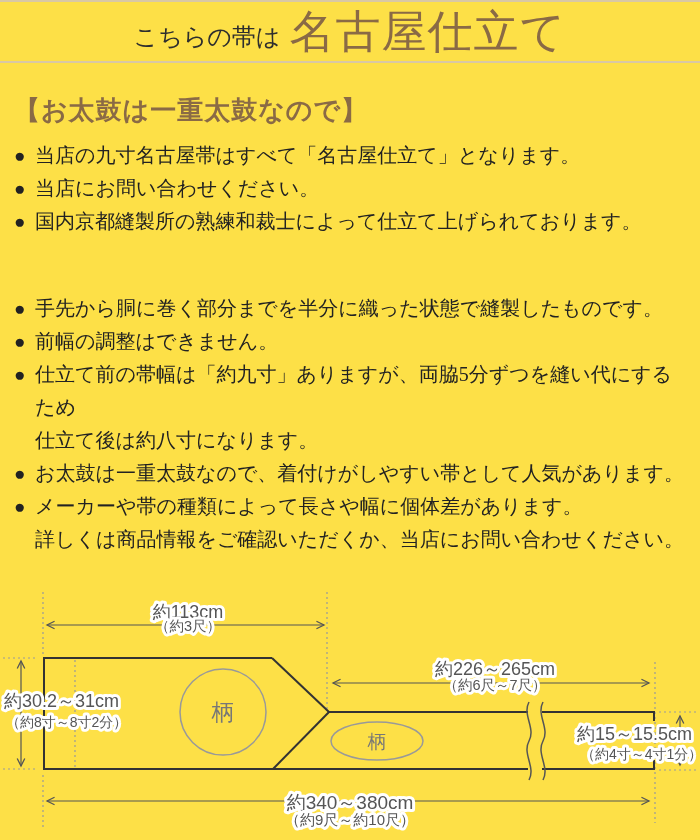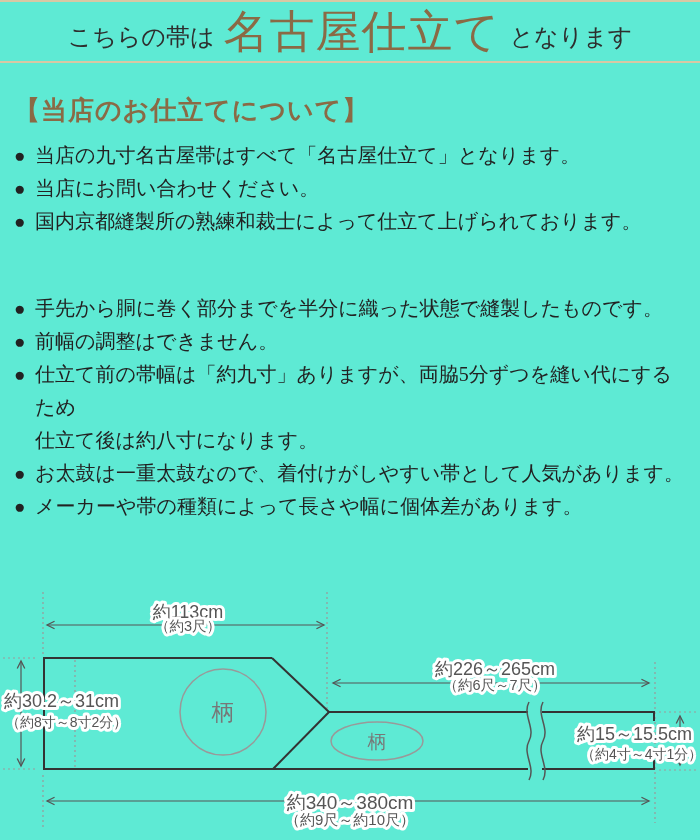--- a/index.html
+++ b/index.html
@@ -1,17 +1,17 @@
 <!DOCTYPE html>
 <html><head>
 <meta charset="utf-8">
 <style>
   html,body{margin:0;padding:0;background:#fff;}
   .page{
-    position:relative;width:700px;height:840px;background:#5eead4;overflow:hidden;
+    position:relative;width:700px;height:840px;background:#fde047;overflow:hidden;
     font-family:"Liberation Serif","DejaVu Serif",serif;color:#262626;
   }
   .rule{position:absolute;left:0;width:700px;height:2px;background:#d9c8a4;}
   .rule.top{top:0;}
   .rule.mid{top:61px;}
   .header{
     position:absolute;top:0;left:0;width:700px;height:60px;
     display:flex;align-items:baseline;justify-content:center;gap:9px;
   }
   .header .h-small{font-size:24px;color:#2e2e2e;padding-bottom:6px;}
@@ -34,29 +34,28 @@
 </head>
 <body>
 
 <div class="page">
 
   <div class="rule top"></div>
 
   <div class="header">
     <span class="h-small">こちらの帯は</span>
     <span class="h-big">名古屋仕立て</span>
-    <span class="h-small">となります</span>
   </div>
 
   <div class="rule mid"></div>
 
   <div class="content">
 
     <div class="sec1">
-      <h2 class="sec-title">【当店のお仕立てについて】</h2>
+      <h2 class="sec-title">【お太鼓は一重太鼓なので】</h2>
       <ul class="points">
         <li>
           <span class="b">●</span>
           <span class="t">当店の九寸名古屋帯はすべて「名古屋仕立て」となります。</span>
         </li>
         <li>
           <span class="b">●</span>
           <span class="t">当店にお問い合わせください。</span>
         </li>
         <li>
@@ -84,20 +83,21 @@
           </span>
         </li>
         <li>
           <span class="b">●</span>
           <span class="t">お太鼓は一重太鼓なので、着付けがしやすい帯として人気があります。</span>
         </li>
         <li>
           <span class="b">●</span>
           <span class="t">
             <div>メーカーや帯の種類によって長さや幅に個体差があります。</div>
+            <div>詳しくは商品情報をご確認いただくか、当店にお問い合わせください。</div>
           </span>
         </li>
       </ul>
     </div>
   </div>
 
   <svg class="diagram" width="700" height="260" viewBox="0 0 700 260">
     <defs>
       <marker id="ah" viewBox="0 0 10 10" refX="8.5" refY="5" markerWidth="9" markerHeight="9" orient="auto-start-reverse">
         <path d="M1.5,1.5 L8.5,5 L1.5,8.5" fill="none" stroke="#555" stroke-width="1.2"></path>

